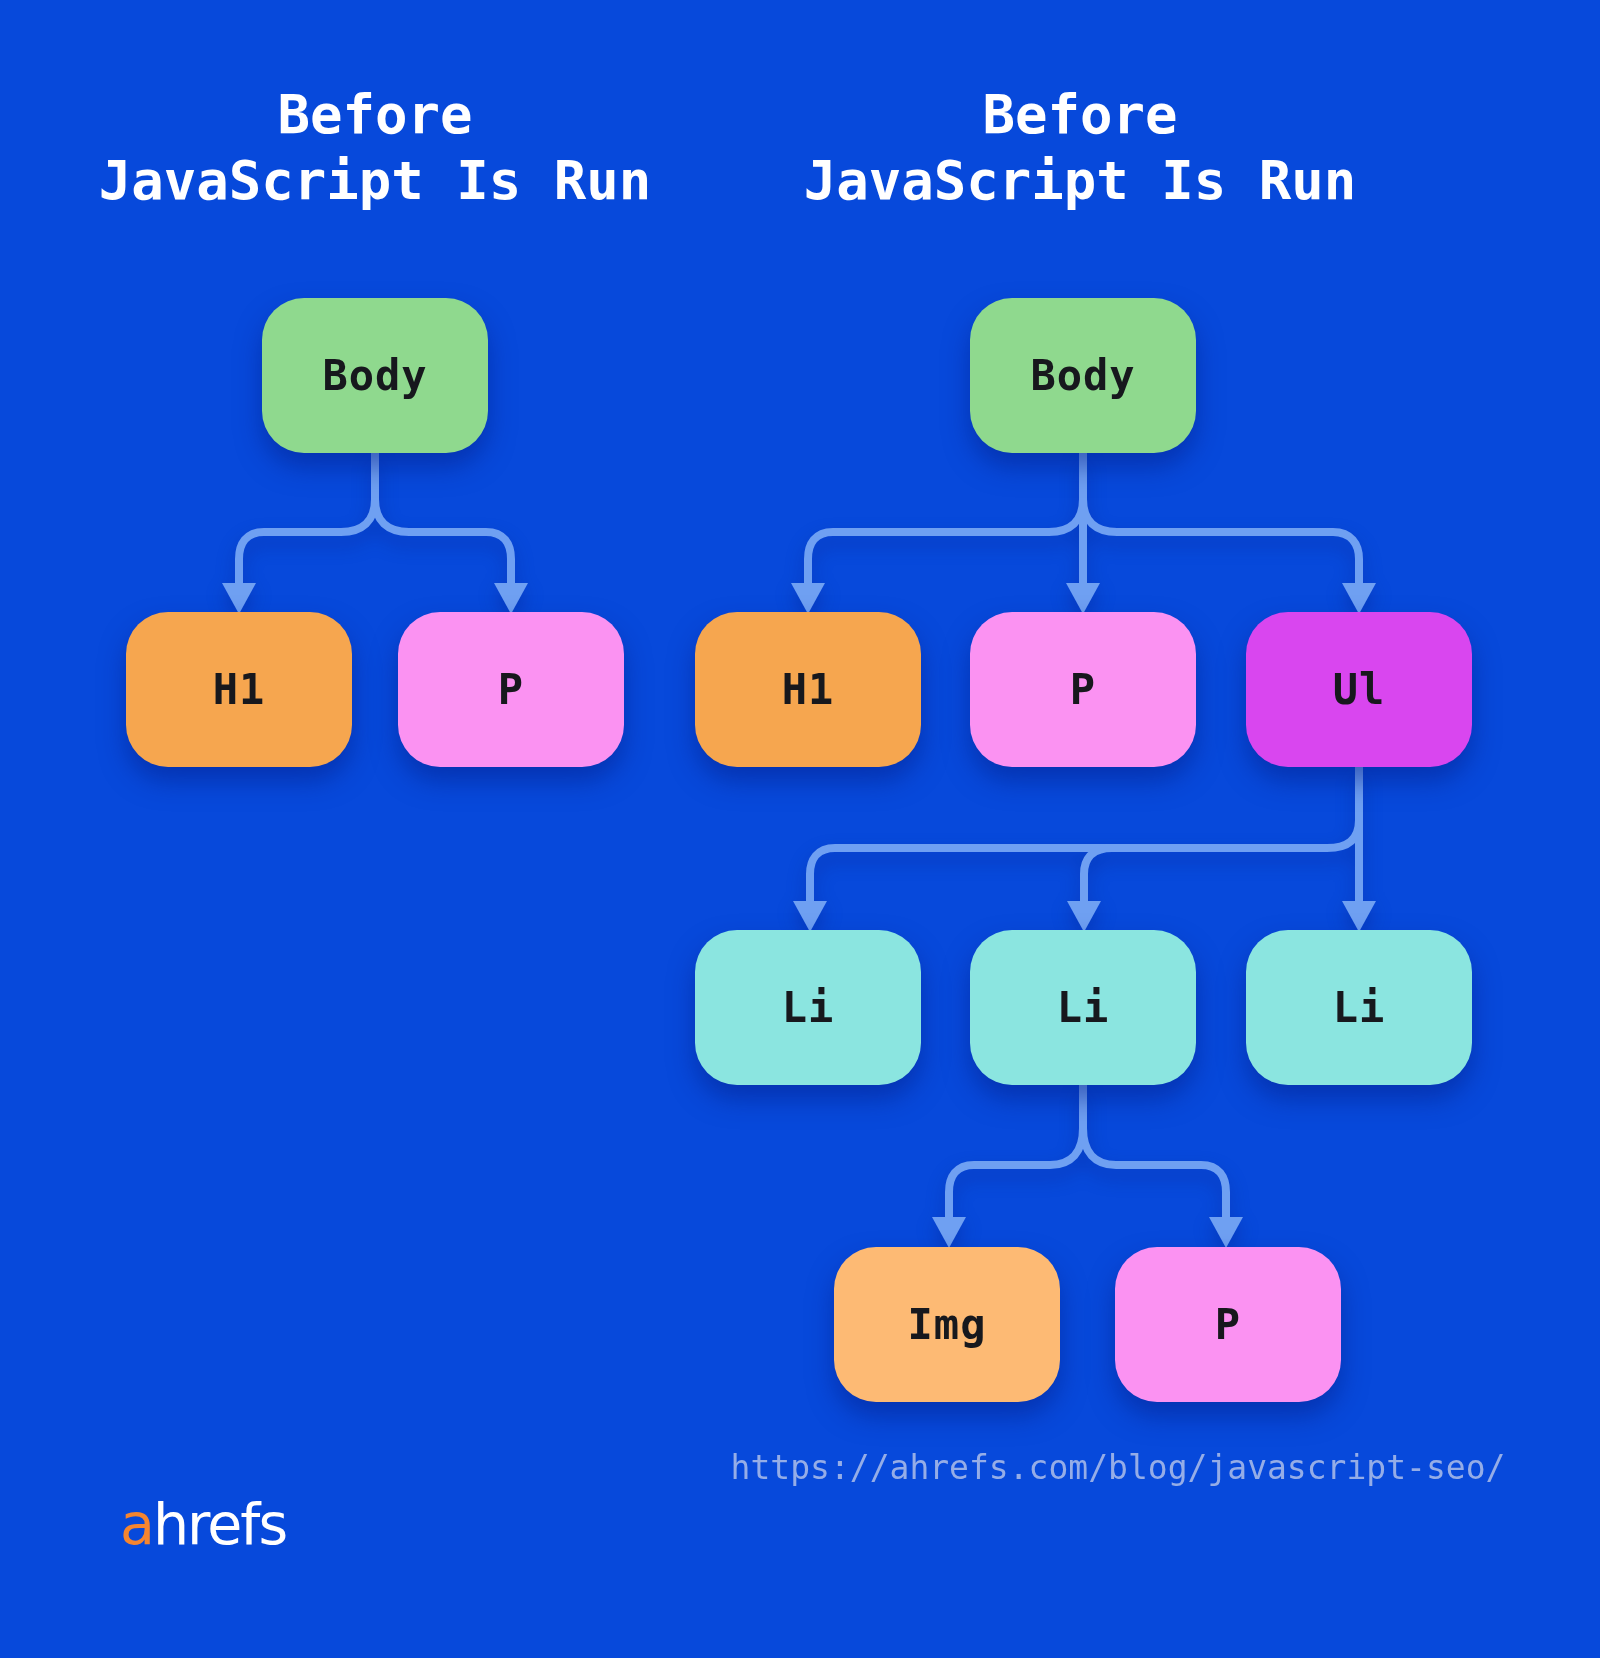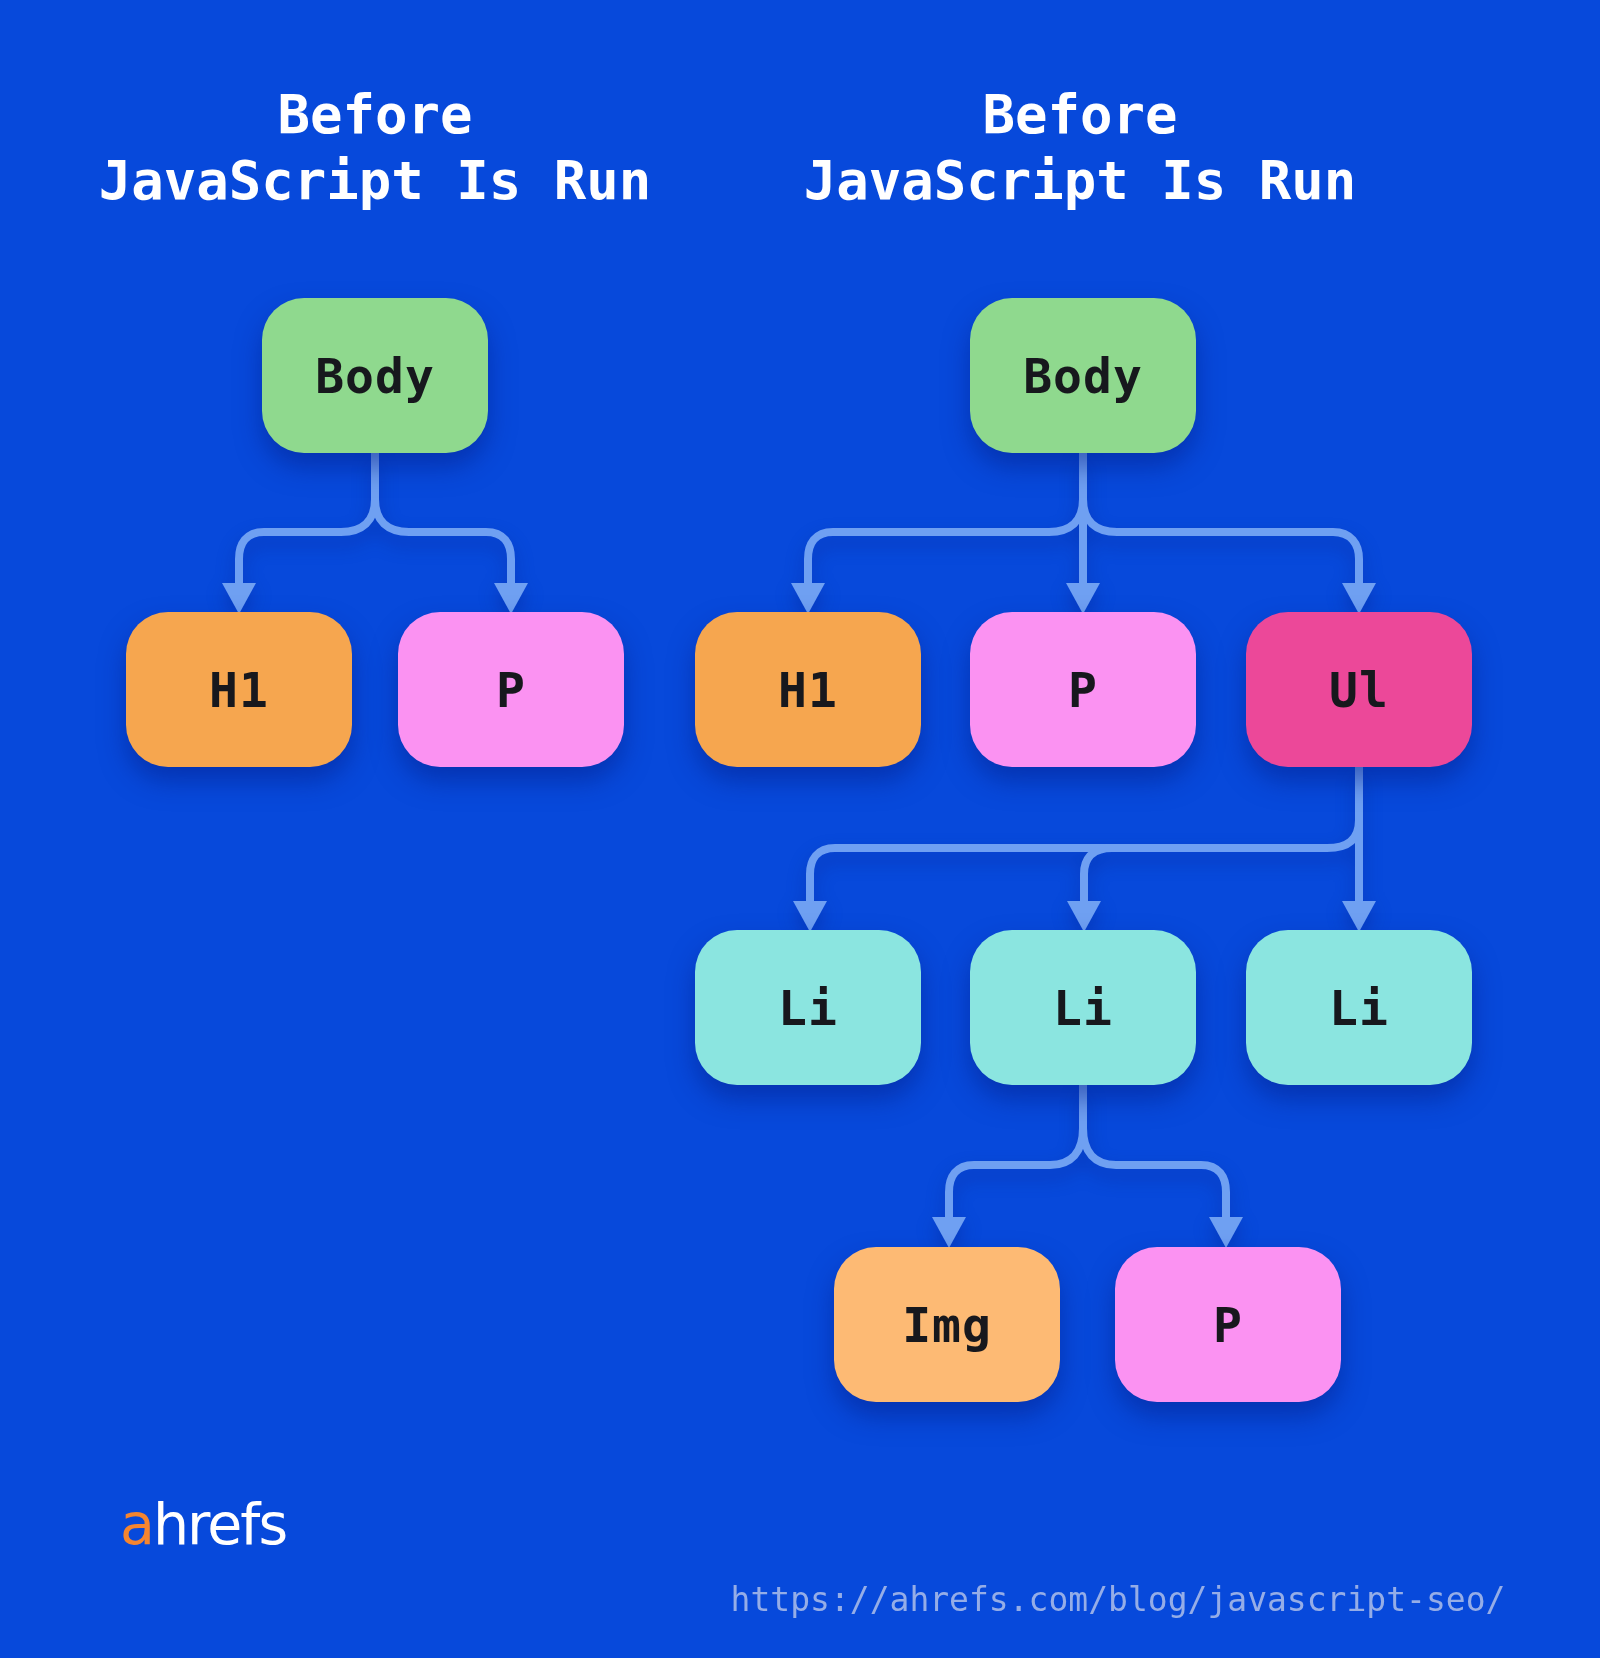--- a/index.html
+++ b/index.html
@@ -50,38 +50,38 @@
   .node{
     position:absolute;
     width:226px;height:155px;
     border-radius:42px;
     display:flex;align-items:center;justify-content:center;
     box-shadow:0 14px 26px rgba(3,30,135,.5);
   }
   .node .node-label{
     color:var(--node-label);
     font-weight:bold;
-    font-size:48px;
+    font-size:42px;
     letter-spacing:1px;
   }
   .logo{
     position:absolute;
     left:120px;top:1474px;
     font-family:"DejaVu Sans", sans-serif;
     font-weight:normal;
     font-size:57px;
     letter-spacing:-2px;
     line-height:100px;
     text-align:right;
   }
   .logo .logo-a{color:var(--logo-accent);}
   .logo .logo-rest{color:var(--logo-text);}
   .source-url{
     position:absolute;
-    left:728px;top:1578px;
+    left:728px;top:1446px;
     width:780px;
     text-align:center;
     color:var(--url-text);
     font-size:33px;
     line-height:44px;
   }
 </style>
 </head>
 <body>
 
@@ -143,21 +143,21 @@
 
   <div class="node" style="left: 970px; top: 298px; background-color: rgb(143, 217, 142);">
     <span class="node-label">Body</span>
   </div>
   <div class="node" style="left: 695px; top: 612px; background-color: rgb(246, 166, 79);">
     <span class="node-label">H1</span>
   </div>
   <div class="node" style="left: 970px; top: 612px; background-color: rgb(251, 146, 242);">
     <span class="node-label">P</span>
   </div>
-  <div class="node" style="left: 1246px; top: 612px; background-color: #ec4899;">
+  <div class="node" style="left: 1246px; top: 612px; background-color: #d946ef;">
     <span class="node-label">Ul</span>
   </div>
   <div class="node" style="left: 695px; top: 930px; background-color: rgb(139, 229, 224);">
     <span class="node-label">Li</span>
   </div>
   <div class="node" style="left: 970px; top: 930px; background-color: rgb(139, 229, 224);">
     <span class="node-label">Li</span>
   </div>
   <div class="node" style="left: 1246px; top: 930px; background-color: rgb(139, 229, 224);">
     <span class="node-label">Li</span>

